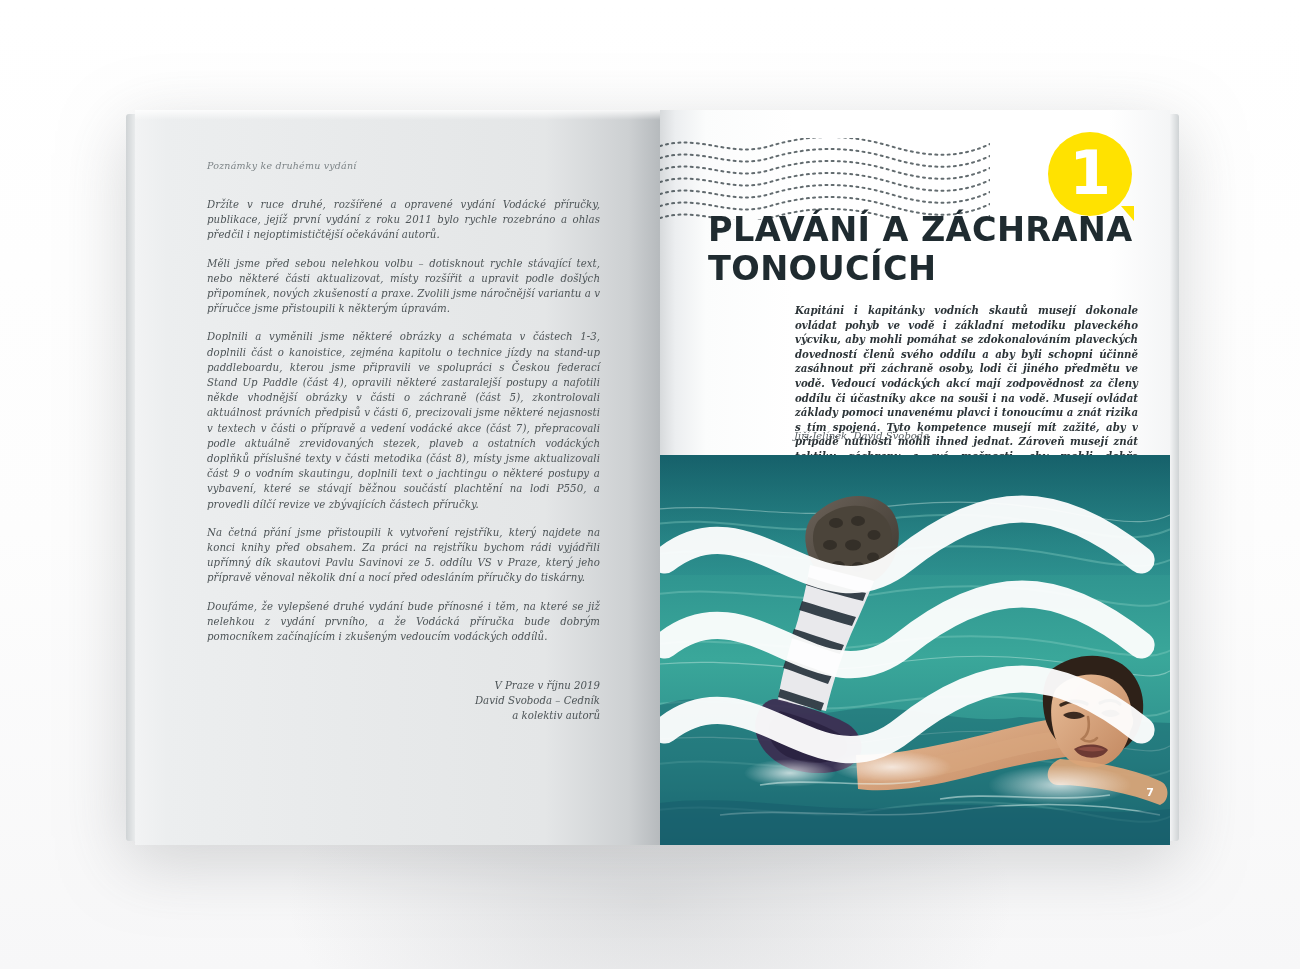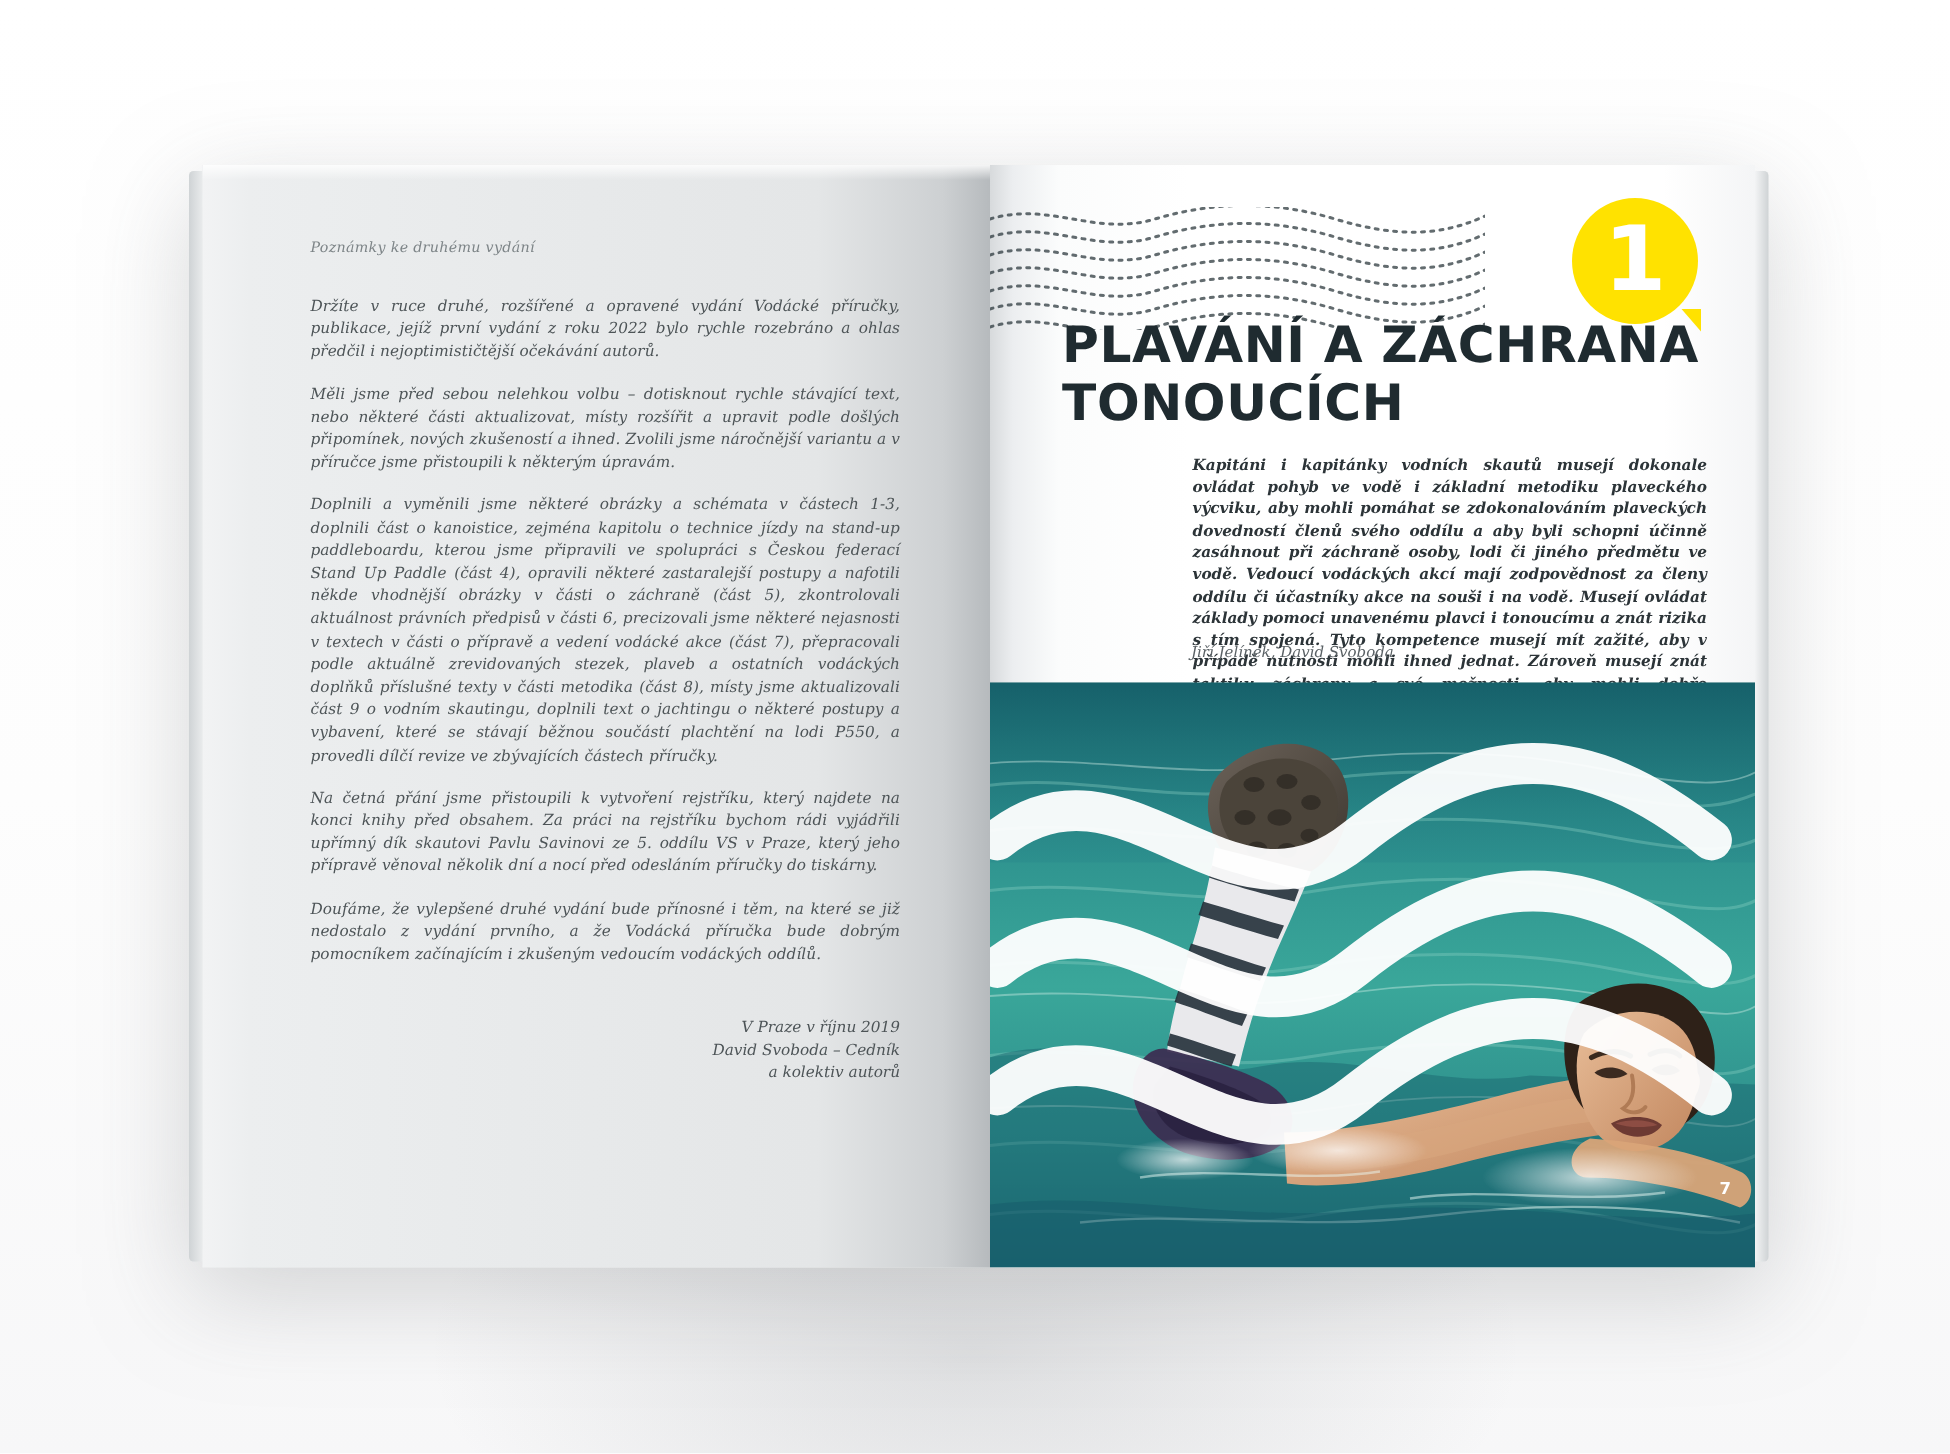--- a/index.html
+++ b/index.html
@@ -240,25 +240,25 @@
 <div class="stage">
 
   <div class="book">
 
     <div class="stack-left"></div>
 
     <div class="page-left">
       <p class="note-label">Poznámky ke druhému vydání</p>
 
       <div class="left-body">
-        <p>Držíte v ruce druhé, rozšířené a opravené vydání Vodácké příručky, publikace, jejíž první vydání z roku 2022 bylo rychle rozebráno a ohlas předčil i nejoptimističtější očekávání autorů.</p>
-        <p>Měli jsme před sebou nelehkou volbu – dotisknout rychle stávající text, nebo některé části aktualizovat, místy rozšířit a upravit podle došlých připomínek, nových zkušeností a ihned. Zvolili jsme náročnější variantu a v příručce jsme přistoupili k některým úpravám.</p>
+        <p>Držíte v ruce druhé, rozšířené a opravené vydání Vodácké příručky, publikace, jejíž první vydání z roku 2011 bylo rychle rozebráno a ohlas předčil i nejoptimističtější očekávání autorů.</p>
+        <p>Měli jsme před sebou nelehkou volbu – dotisknout rychle stávající text, nebo některé části aktualizovat, místy rozšířit a upravit podle došlých připomínek, nových zkušeností a praxe. Zvolili jsme náročnější variantu a v příručce jsme přistoupili k některým úpravám.</p>
         <p>Doplnili a vyměnili jsme některé obrázky a schémata v částech 1-3, doplnili část o kanoistice, zejména kapitolu o technice jízdy na stand-up paddleboardu, kterou jsme připravili ve spolupráci s Českou federací Stand Up Paddle (část 4), opravili některé zastaralejší postupy a nafotili někde vhodnější obrázky v části o záchraně (část 5), zkontrolovali aktuálnost právních předpisů v části 6, precizovali jsme některé nejasnosti v textech v části o přípravě a vedení vodácké akce (část 7), přepracovali podle aktuálně zrevidovaných stezek, plaveb a ostatních vodáckých doplňků příslušné texty v části metodika (část 8), místy jsme aktualizovali část 9 o vodním skautingu, doplnili text o jachtingu o některé postupy a vybavení, které se stávají běžnou součástí plachtění na lodi P550, a provedli dílčí revize ve zbývajících částech příručky.</p>
         <p>Na četná přání jsme přistoupili k vytvoření rejstříku, který najdete na konci knihy před obsahem. Za práci na rejstříku bychom rádi vyjádřili upřímný dík skautovi Pavlu Savinovi ze 5. oddílu VS v Praze, který jeho přípravě věnoval několik dní a nocí před odesláním příručky do tiskárny.</p>
-        <p>Doufáme, že vylepšené druhé vydání bude přínosné i těm, na které se již nedostalo z vydání prvního, a že Vodácká příručka bude dobrým pomocníkem začínajícím i zkušeným vedoucím vodáckých oddílů.</p>
+        <p>Doufáme, že vylepšené druhé vydání bude přínosné i těm, na které se již nelehkou z vydání prvního, a že Vodácká příručka bude dobrým pomocníkem začínajícím i zkušeným vedoucím vodáckých oddílů.</p>
       </div>
 
       <div class="signature">
         <p>V Praze v říjnu 2019</p>
         <p>David Svoboda – Cedník</p>
         <p>a kolektiv autorů</p>
       </div>
     </div>
 
     <div class="spine"></div>

